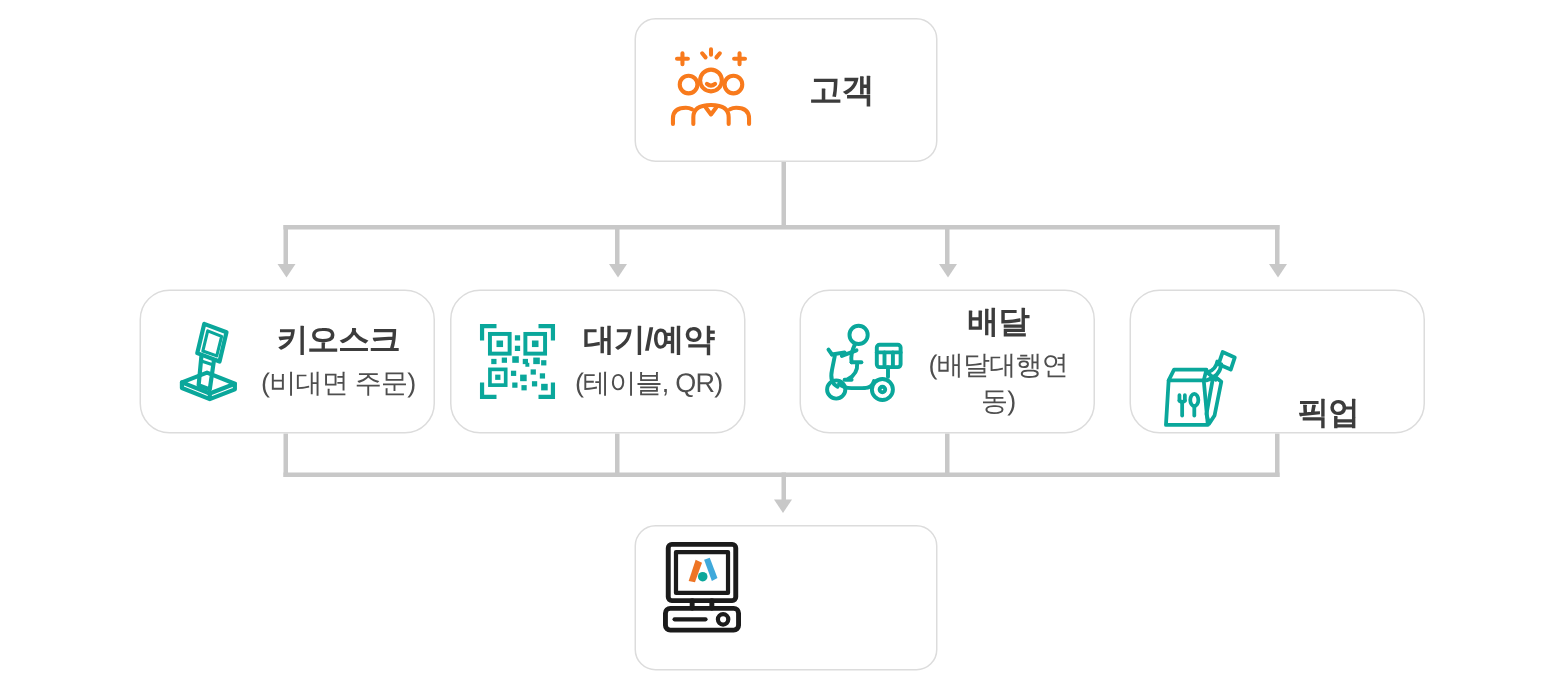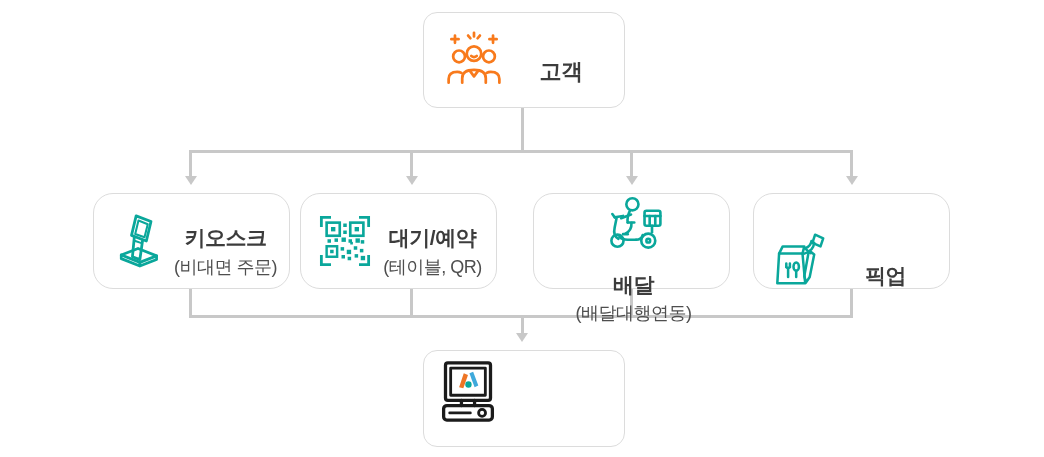--- a/index.html
+++ b/index.html
@@ -7,24 +7,24 @@
     position:relative;width:1044px;height:457px;background:var(--background,#fff);
     font-family:"Liberation Sans","DejaVu Sans",sans-serif;overflow:hidden;
   }
   
   .node{
     position:absolute;background:#fff;border:1px solid var(--box-border,#dcdcdc);
     border-radius:14px;display:flex;align-items:center;box-sizing:border-box;z-index:2;
   }
   #node-customer{left:423px;top:12px;width:202px;height:96px;padding-left:18px;}
   .channel{top:193px;width:197px;height:96px;padding-left:12px;border-radius:20px;}
-  #ch-kiosk{left:93px;} #ch-waiting{left:300px;justify-content:space-between;} #ch-delivery{left:533px;flex-direction:column;} #ch-pickup{left:753px;align-items:flex-end;}
+  #ch-kiosk{left:93px;} #ch-waiting{left:300px;justify-content:space-between;} #ch-delivery{left:533px;} #ch-pickup{left:753px;align-items:flex-end;}
   #node-pos{left:423px;top:350px;width:202px;height:97px;padding-left:12px;}
   .icon-wrap{flex:none;width:64px;display:flex;align-items:center;justify-content:center;}
-  .node-text{flex:1;text-align:center;padding-right:8px;letter-spacing:-0.5px;margin-top:23px;}
+  .node-text{flex:1;text-align:center;padding-right:8px;letter-spacing:-0.5px;}
   .title{font-size:21px;font-weight:700;color:var(--title-text,#3c3c3c);line-height:1.15;}
   #node-customer .title{font-size:22px;}
   .subtitle{font-size:18px;font-weight:400;color:var(--subtitle-text,#4e4e4e);margin-top:4px;}
   .pos-label{font-size:21px;font-weight:500;color:var(--title-text,#3c3c3c);line-height:1.3;}
   
   .ic{display:block;}
   .ic-orange{color:var(--orange,#f87a1c);}
   .ic-teal{color:var(--teal,#0aa79b);}
   .ic-dark{color:var(--pos-outline,#1b1b1b);}
   .logo-left{fill:var(--pos-orange,#ee7525);}

